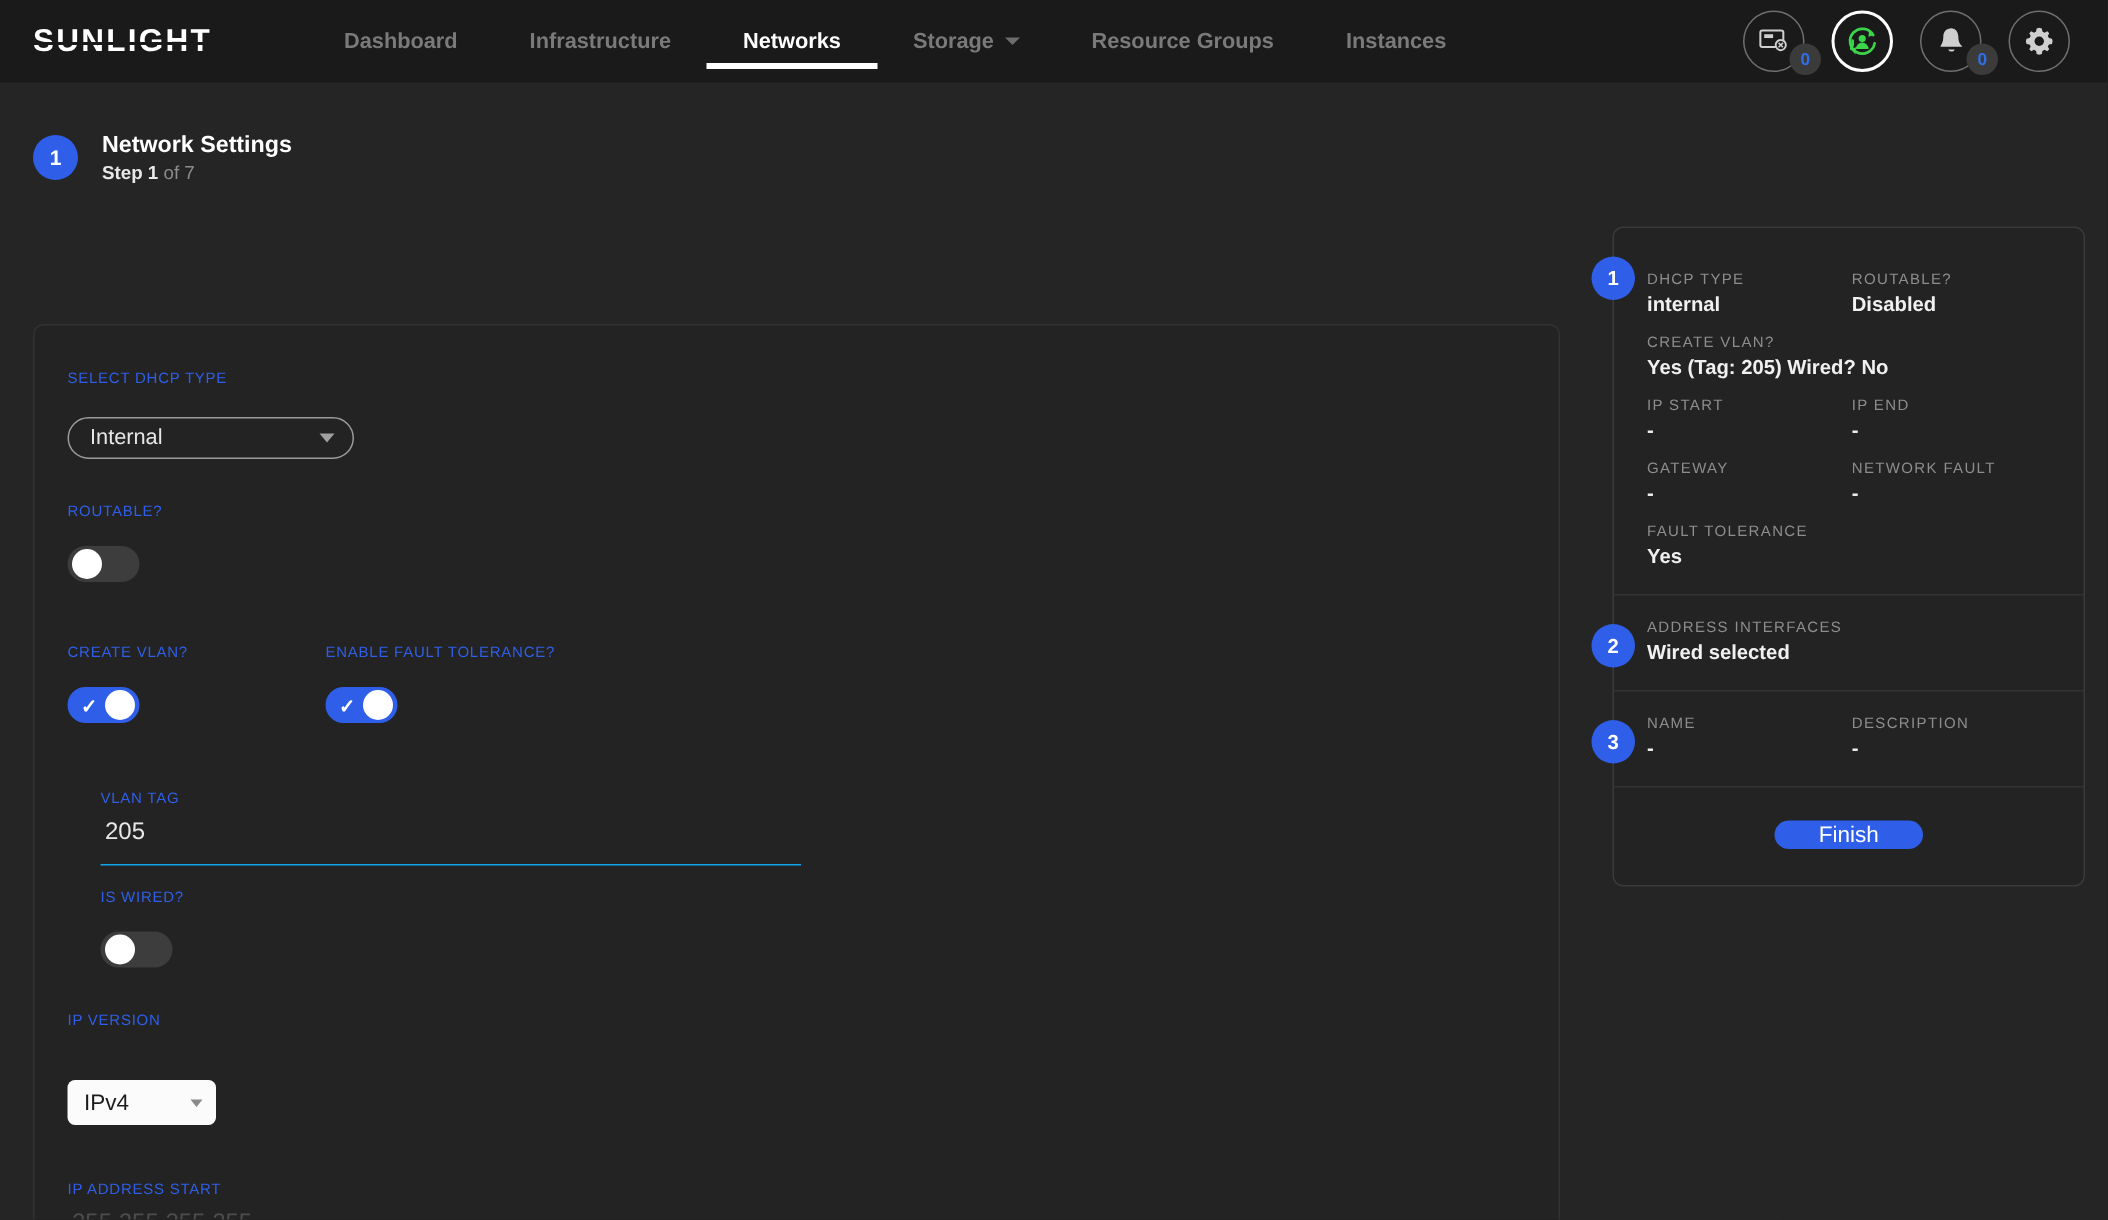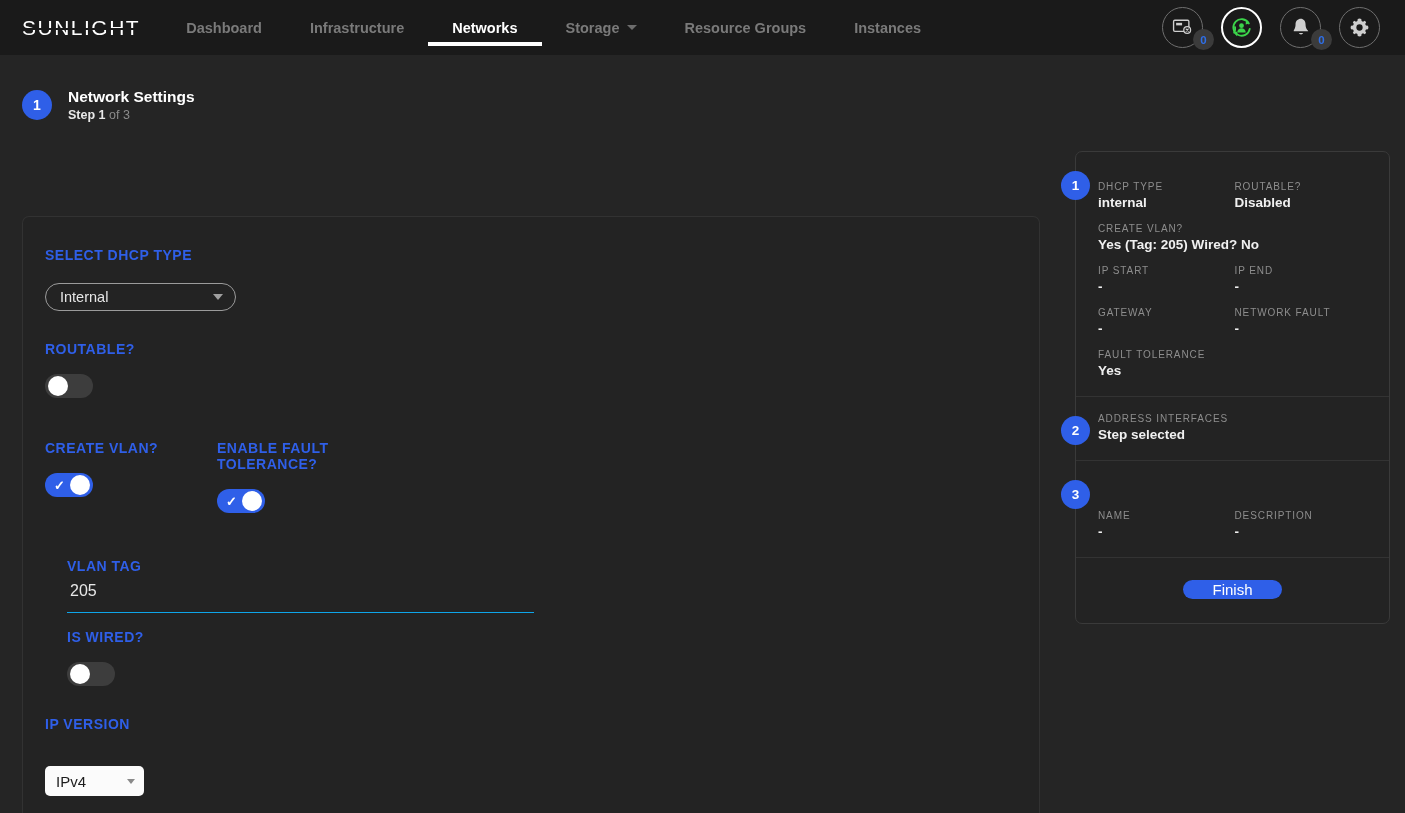--- a/index.html
+++ b/index.html
@@ -15,24 +15,24 @@
     position: relative;
     height: 55px;
     background: #1a1a1a;
     display: flex;
     align-items: center;
     padding: 0 22px;
   }
   .logo {
     position: relative;
     font-size: 21px;
-    font-weight: 400;
+    font-weight: 700;
     letter-spacing: 1.5px;
     color: #ffffff;
-    margin-right: 22px;
+    margin-right: 64px;
     font-family: "Liberation Sans", sans-serif;
   }
   .logo::after {
     content: "";
     position: absolute;
     left: 0; right: 0;
     top: 52%;
     height: 2px;
     background: #1a1a1a;
   }
@@ -148,22 +148,22 @@
     height: 640px;
     border: 1px solid #323232;
     border-bottom: none;
     border-radius: 7px 7px 0 0;
     background: #232323;
     padding: 30px 22px 0 22px;
     overflow: hidden;
   }
   .flabel {
     color: #2f5fe8;
-    font-size: 14px;
-    font-weight: 700;
+    font-size: 10px;
+    font-weight: 400;
     letter-spacing: 0.5px;
   }
 
   .pill-select {
     margin-top: 20px;
     width: 191px;
     height: 28px;
     border: 1px solid #9b9b9b;
     border-radius: 15px;
     display: flex;
@@ -272,21 +272,21 @@
     width: 29px; height: 29px;
     border-radius: 50%;
     background: #2f5fe8;
     color: #fff;
     font-size: 13.5px;
     font-weight: 700;
     display: flex;
     align-items: center;
     justify-content: center;
   }
-  .sum-grid { display: flex; margin-top: 33px; }
+  .sum-grid { display: flex; }
   .sum-grid .cell { width: 143px; }
   .sum-key {
     font-size: 10px;
     color: #8d8d8d;
     letter-spacing: 0.9px;
     font-weight: 400;
   }
   .sum-val {
     font-size: 13.5px;
     color: #f0f0f0;
@@ -383,21 +383,21 @@
 </div>
 
 <div class="body-wrap">
 
   <div class="step-header">
     <div class="step-circle">1</div>
     <div>
       <div class="step-title">Network Settings</div>
       <div class="step-sub">
         <b>Step 1</b>
-        <span>of 3</span>
+        <span>of 7</span>
       </div>
     </div>
   </div>
 
   <div class="form-panel">
 
     <div class="flabel">SELECT DHCP TYPE</div>
     <div class="pill-select">
       <span>Internal</span>
       <span class="caret-sm"></span>
@@ -494,21 +494,21 @@
       <div class="sum-row">
         <div class="sum-key">FAULT TOLERANCE</div>
         <div class="sum-val">Yes</div>
       </div>
     </div>
 
     <div class="sum-sec">
       <div class="sum-badge">2</div>
       <div>
         <div class="sum-key">ADDRESS INTERFACES</div>
-        <div class="sum-val">Step selected</div>
+        <div class="sum-val">Wired selected</div>
       </div>
     </div>
 
     <div class="sum-sec">
       <div class="sum-badge">3</div>
       <div class="sum-grid">
         <div class="cell">
           <div class="sum-key">NAME</div>
           <div class="sum-val">-</div>
         </div>

